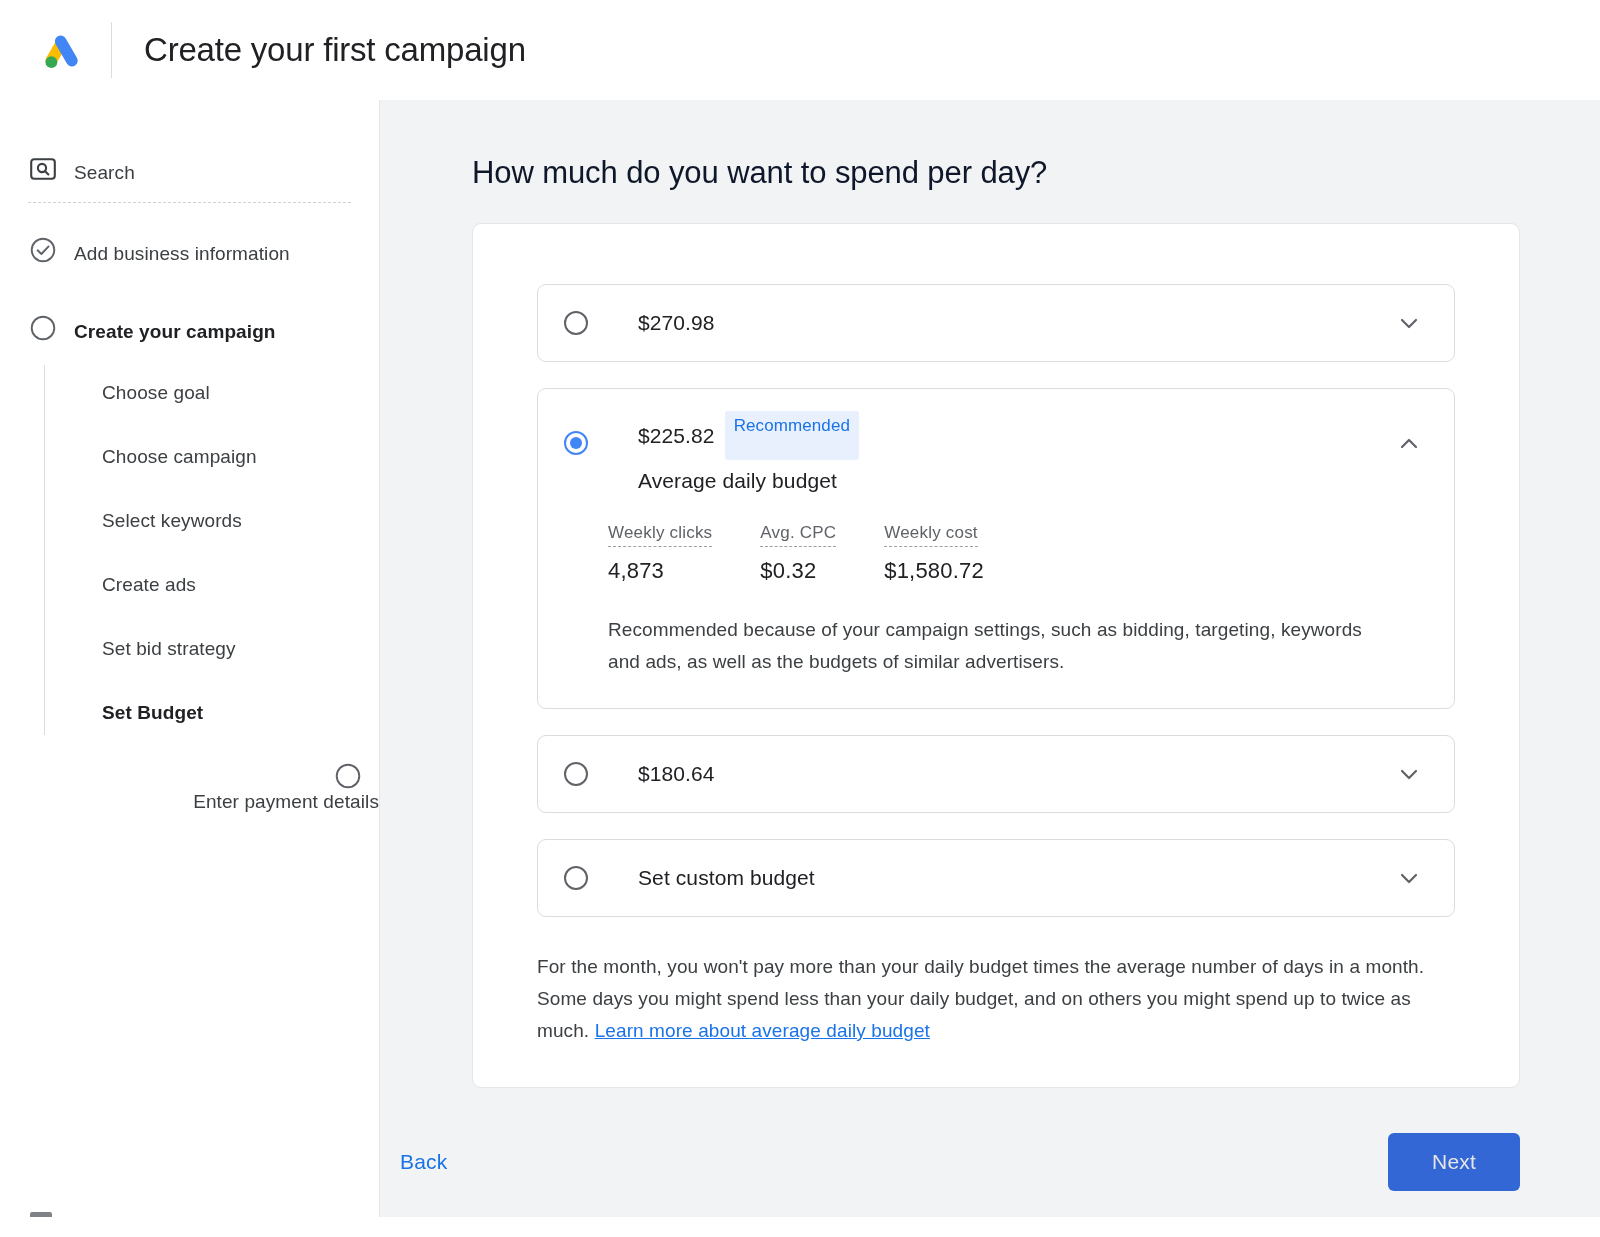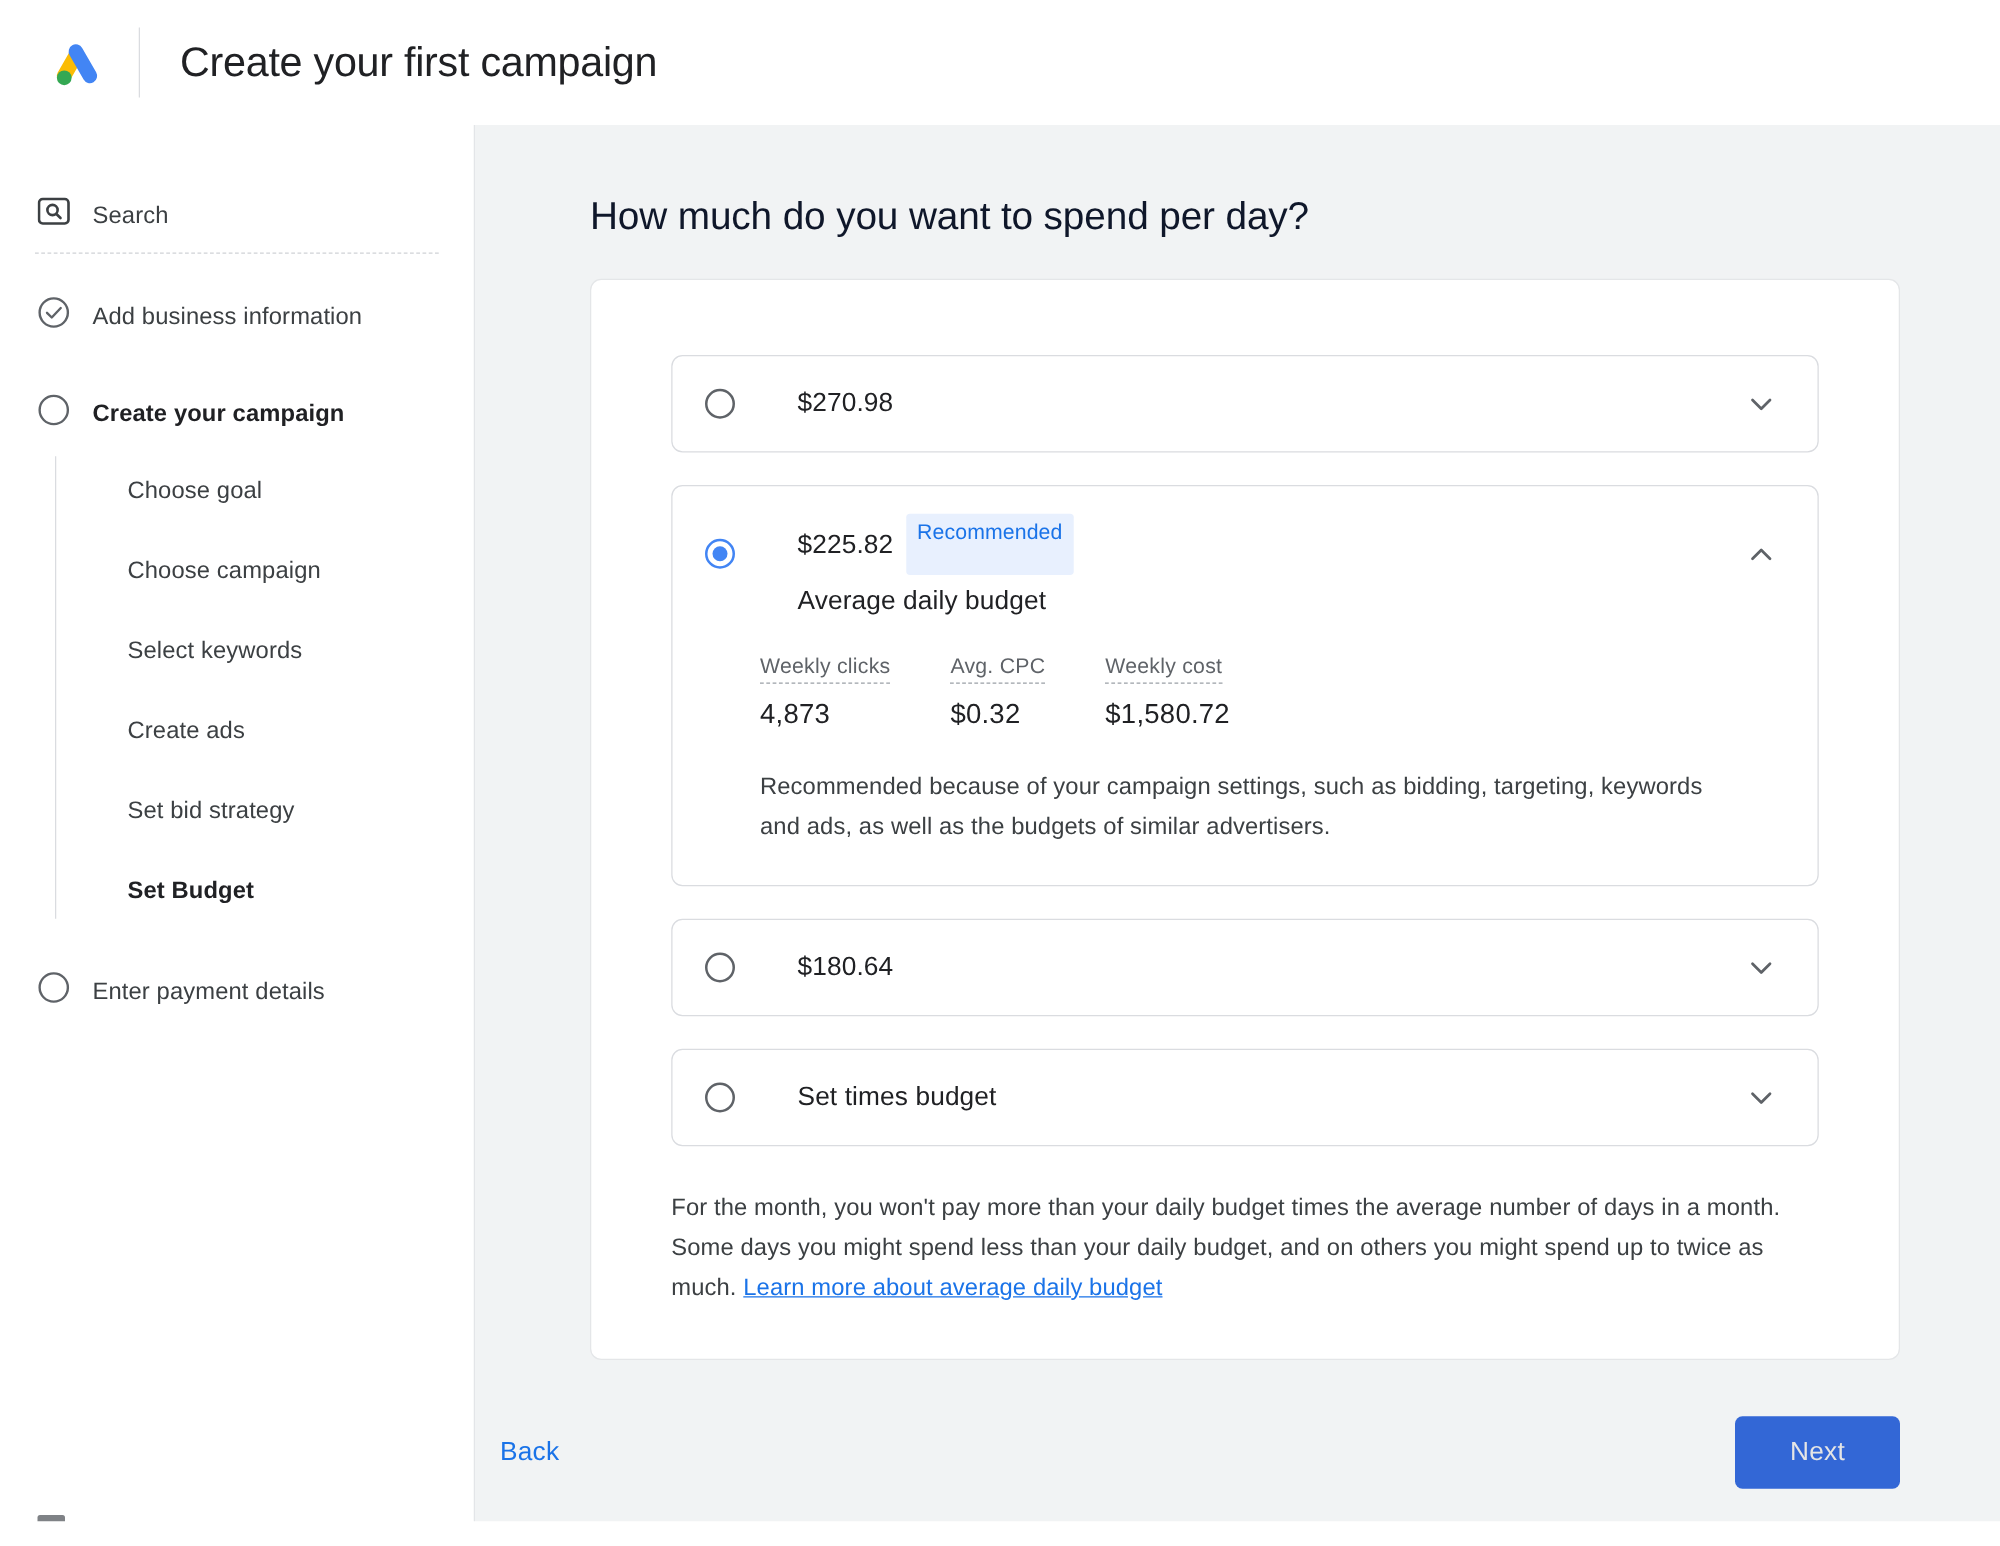--- a/index.html
+++ b/index.html
@@ -88,21 +88,21 @@
     height: 64px;
     display: flex; align-items: center;
     padding-left: 58px;
     font-size: 19px;
     color: #3c4043;
     letter-spacing: 0.1px;
     cursor: pointer;
   }
   .substep.current { font-weight: 700; color: #202124; }
 
-  .nav-row.last { margin-top: 16px; }
+  .nav-row.last { margin-top: 16px; flex-direction: column; }
 
   
   .main {
     flex: 1 1 auto;
     background: #f1f3f4;
     padding: 0;
     position: relative;
     display: flex;
     flex-direction: column;
   }
@@ -419,21 +419,21 @@
                 <svg width="26" height="26" viewBox="0 0 26 26" aria-hidden="true">
                   <path d="M6 10 L13 17 L20 10" fill="none" stroke="#5f6368" stroke-width="2.2" stroke-linecap="round" stroke-linejoin="round"></path>
                 </svg>
               </span>
             </div>
           </div>
 
           <div class="option">
             <div class="option-head">
               <span class="radio"></span>
-              <span class="option-label">Set times budget</span>
+              <span class="option-label">Set custom budget</span>
               <span class="chevron">
                 <svg width="26" height="26" viewBox="0 0 26 26" aria-hidden="true">
                   <path d="M6 10 L13 17 L20 10" fill="none" stroke="#5f6368" stroke-width="2.2" stroke-linecap="round" stroke-linejoin="round"></path>
                 </svg>
               </span>
             </div>
           </div>
 
           <div class="disclaimer">
             <span>For the month, you won't pay more than your daily budget times the average number of days in a month. Some days you might spend less than your daily budget, and on others you might spend up to twice as much. </span><span class="link">Learn more about average daily budget</span>

